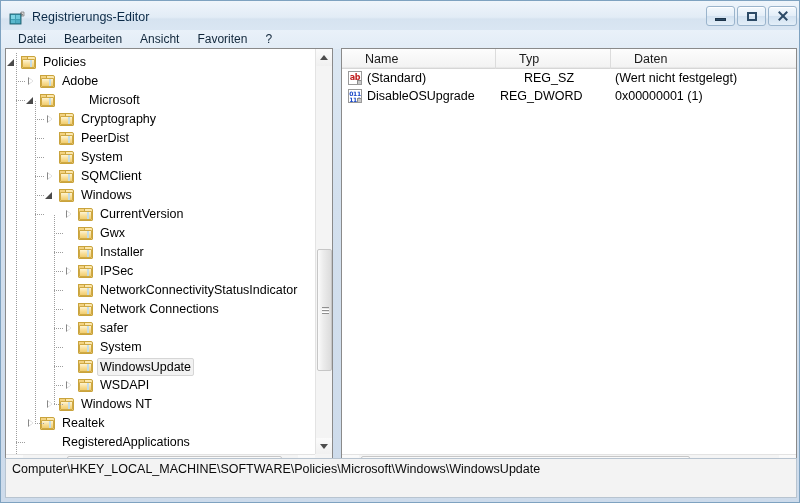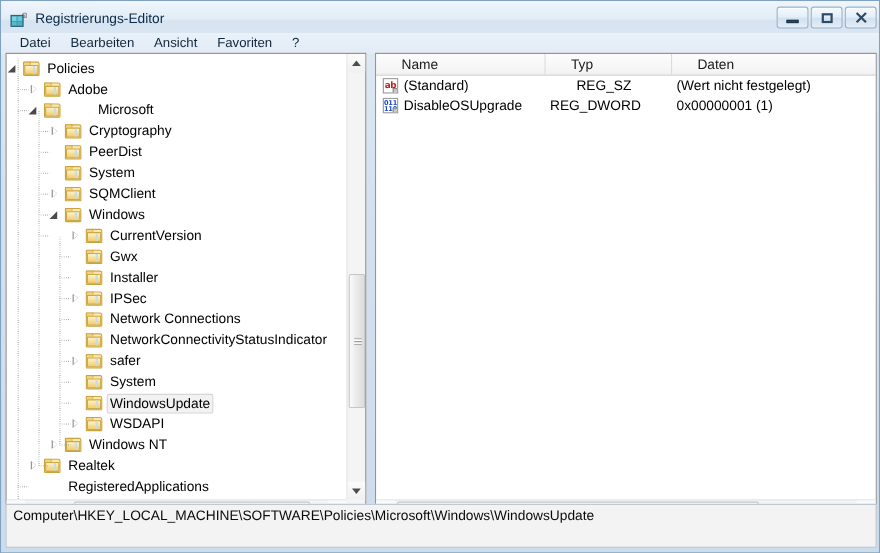--- a/index.html
+++ b/index.html
@@ -559,27 +559,27 @@
                 <span class="back"></span>
                 <span class="tab"></span>
                 <span class="front"></span>
                 <span class="spine"></span>
               </span><span class="lbl" style="margin-left: 91px;">IPSec</span></div>
             <div class="tnode"><span class="folder" style="left: 72px;">
                 <span class="back"></span>
                 <span class="tab"></span>
                 <span class="front"></span>
                 <span class="spine"></span>
+              </span><span class="lbl" style="margin-left: 91px;">NetworkConnectivityStatusIndicator</span></div>
+            <div class="tnode"><span class="folder" style="left: 72px;">
+                <span class="back"></span>
+                <span class="tab"></span>
+                <span class="front"></span>
+                <span class="spine"></span>
               </span><span class="lbl" style="margin-left: 91px;">Network Connections</span></div>
-            <div class="tnode"><span class="folder" style="left: 72px;">
-                <span class="back"></span>
-                <span class="tab"></span>
-                <span class="front"></span>
-                <span class="spine"></span>
-              </span><span class="lbl" style="margin-left: 91px;">NetworkConnectivityStatusIndicator</span></div>
             <div class="tnode"><span class="twisty collapsed" style="left: 58px;">
                 <i></i>
               </span><span class="folder" style="left: 72px;">
                 <span class="back"></span>
                 <span class="tab"></span>
                 <span class="front"></span>
                 <span class="spine"></span>
               </span><span class="lbl" style="margin-left: 91px;">safer</span></div>
             <div class="tnode"><span class="folder" style="left: 72px;">
                 <span class="back"></span>

